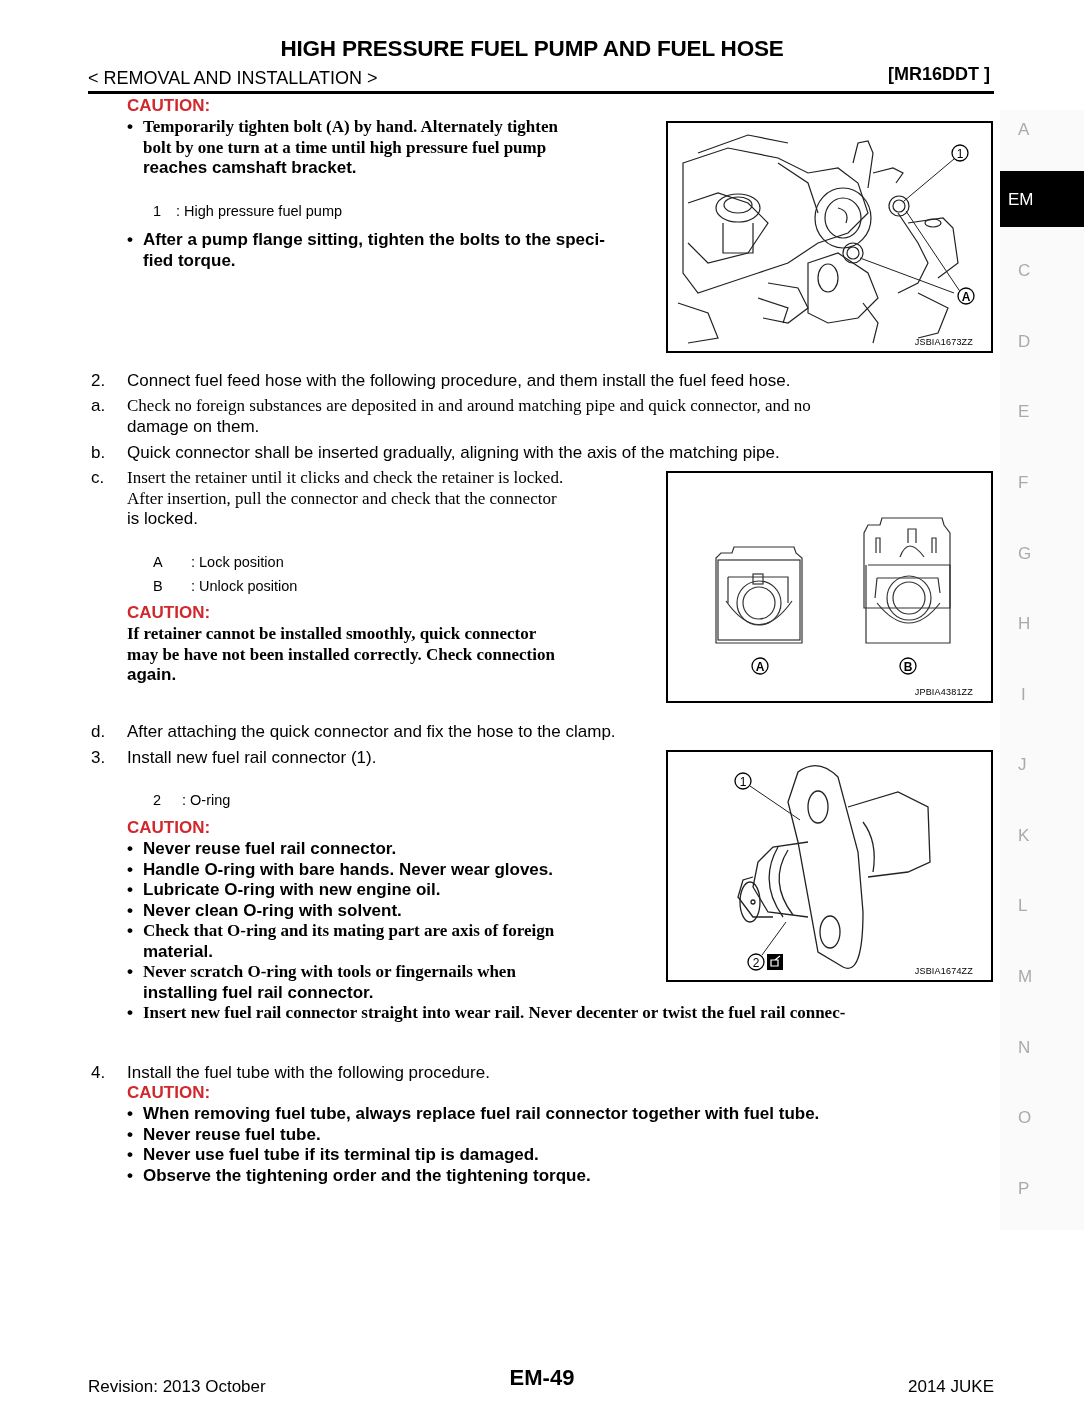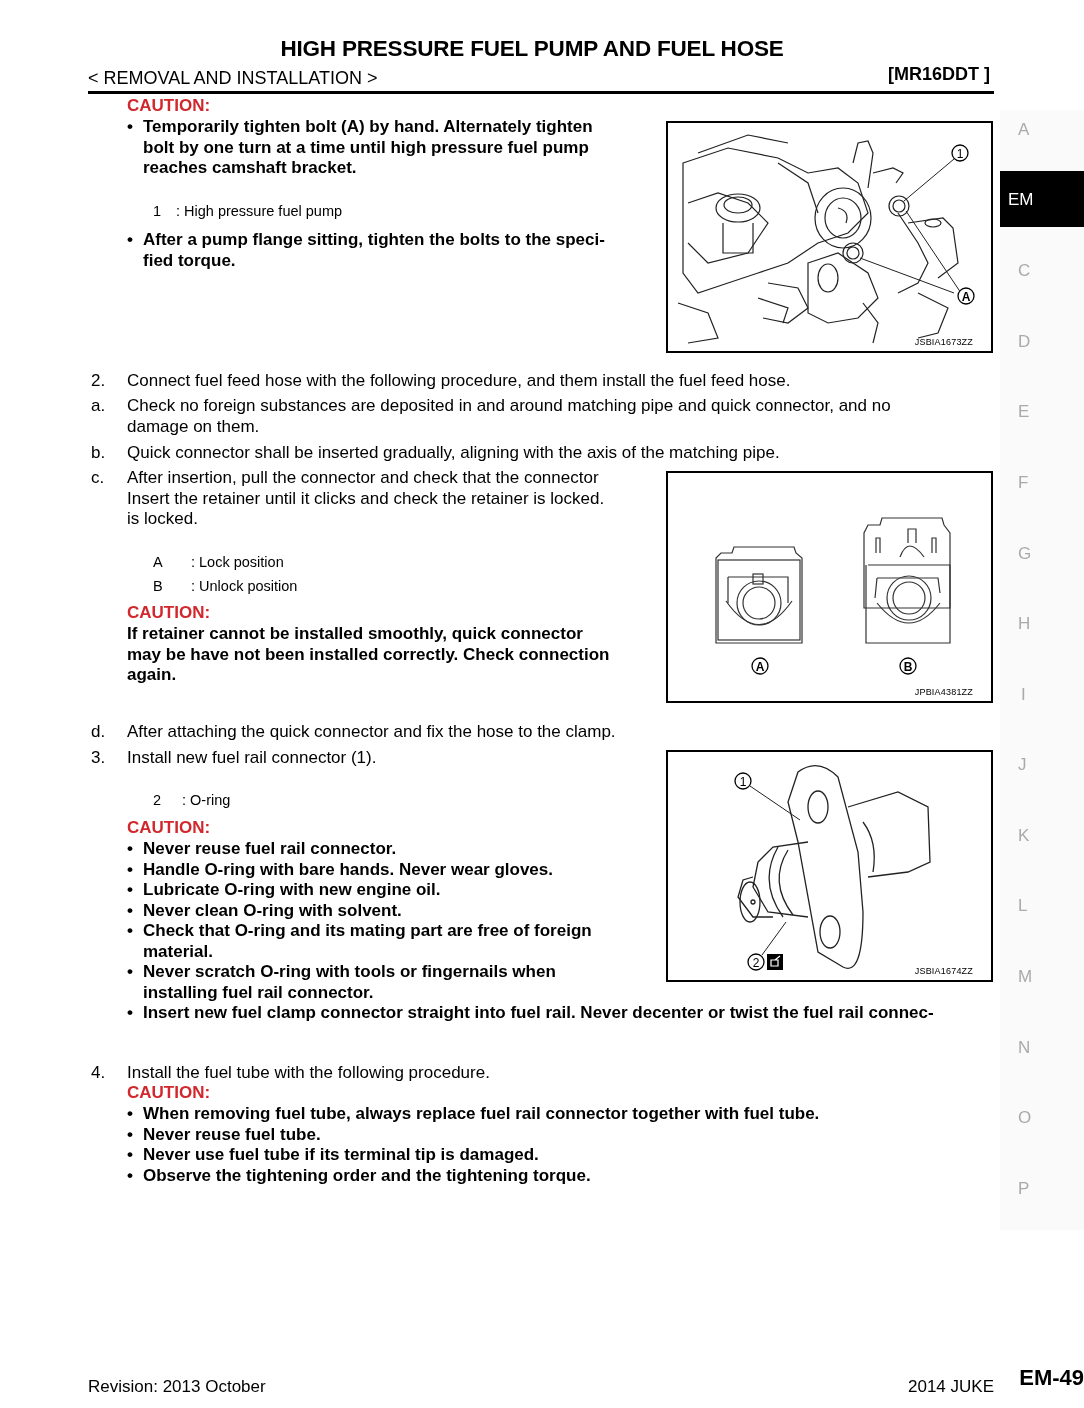--- a/index.html
+++ b/index.html
@@ -8,37 +8,37 @@
 
   .page-title { position: absolute; left: 0; width: 1064px; top: 36px; text-align: center; font-size: 22.5px; font-weight: bold; letter-spacing: -0.2px; }
   .section-label { position: absolute; left: 88px; top: 68px; font-size: 18px; }
   .engine-code { position: absolute; right: 94px; top: 64px; font-size: 18px; font-weight: bold; }
   .header-rule { position: absolute; left: 88px; width: 906px; top: 91px; height: 3px; background: #000; }
 
   .t { position: absolute; font-size: 17px; line-height: 20.5px; }
   .b { font-weight: bold; }
   .red { color: #d0282c; font-weight: bold; font-size: 17px; }
   .small { font-size: 14.5px; }
-  .just { text-align: justify; text-align-last: left; }
+  .just { text-align: justify; text-align-last: left; font-family: Liberation Serif, serif; }
 
   .num { position: absolute; font-size: 17px; line-height: 20.5px; }
   .bullet { position: absolute; font-size: 17px; line-height: 20.5px; font-weight: bold; }
 
   .figure { position: absolute; border: 2px solid #000; background: #fff; }
   .figure svg { position: absolute; left: 0; top: 0; }
   .fig-code { position: absolute; right: 18px; bottom: 4px; font-size: 9px; letter-spacing: 0.2px; }
 
   .side-index { position: absolute; left: 1000px; width: 84px; top: 110px; }
   .side-letter { position: absolute; left: 18px; font-size: 17px; color: #aaaaaa; }
   .side-active { position: absolute; left: 1000px; top: 171px; width: 84px; height: 56px; background: #000; padding-left: 10px; }
   .side-active span { position: absolute; left: 8px; top: 19px; color: #fff; font-size: 17px; }
   .side-strip { position: absolute; left: 1000px; top: 110px; width: 84px; height: 1120px; background: #fafafa; }
 
   .footer-left { position: absolute; left: 88px; top: 1377px; font-size: 17px; }
-  .footer-center { position: absolute; left: 0; width: 1084px; text-align: right; top: 1365px; font-size: 22px; font-weight: bold; }
+  .footer-center { position: absolute; left: 0; width: 1084px; text-align: center; top: 1365px; font-size: 22px; font-weight: bold; }
   .footer-right { position: absolute; right: 90px; top: 1377px; font-size: 17px; }
 </style>
 </head>
 <body>
 
 <div class="page-title">HIGH PRESSURE FUEL PUMP AND FUEL HOSE</div>
 <div class="section-label">&lt; REMOVAL AND INSTALLATION &gt;</div>
 <div class="engine-code">[MR16DDT ]</div>
 <div class="header-rule"></div>
 
@@ -133,22 +133,22 @@
 <div class="t" style="left:127px;top:396px;width:866px">
   <div class="just">Check no foreign substances are deposited in and around matching pipe and quick connector, and no</div>
   <div>damage on them.</div>
 </div>
 
 <div class="num" style="left:91px;top:443px">b.</div>
 <div class="t" style="left:127px;top:443px">Quick connector shall be inserted gradually, aligning with the axis of the matching pipe.</div>
 
 <div class="num" style="left:91px;top:468px">c.</div>
 <div class="t" style="left:127px;top:468px;width:527px">
+  <div class="just">Insert the retainer until it clicks and check the retainer is locked.</div>
   <div class="just">After insertion, pull the connector and check that the connector</div>
-  <div class="just">Insert the retainer until it clicks and check the retainer is locked.</div>
   <div>is locked.</div>
 </div>
 
 <div class="t small" style="left:153px;top:552px">A</div>
 <div class="t small" style="left:191px;top:552px">: Lock position</div>
 <div class="t small" style="left:153px;top:576px">B</div>
 <div class="t small" style="left:191px;top:576px">: Unlock position</div>
 
 <div class="t red" style="left:127px;top:603px">CAUTION:</div>
 <div class="t b" style="left:127px;top:624px;width:527px">
@@ -204,31 +204,31 @@
 <div class="t b" style="left:143px;top:839px">Never reuse fuel rail connector.</div>
 <div class="bullet" style="left:127px;top:860px">•</div>
 <div class="t b" style="left:143px;top:860px">Handle O-ring with bare hands. Never wear gloves.</div>
 <div class="bullet" style="left:127px;top:880px">•</div>
 <div class="t b" style="left:143px;top:880px">Lubricate O-ring with new engine oil.</div>
 <div class="bullet" style="left:127px;top:901px">•</div>
 <div class="t b" style="left:143px;top:901px">Never clean O-ring with solvent.</div>
 
 <div class="bullet" style="left:127px;top:921px">•</div>
 <div class="t b" style="left:143px;top:921px;width:511px">
-  <div class="just">Check that O-ring and its mating part are free of foreign</div>
+  <div class="just">Check that O-ring and its mating part are axis of foreign</div>
   <div>material.</div>
 </div>
 <div class="bullet" style="left:127px;top:962px">•</div>
 <div class="t b" style="left:143px;top:962px;width:511px">
   <div class="just">Never scratch O-ring with tools or fingernails when</div>
   <div>installing fuel rail connector.</div>
 </div>
 <div class="bullet" style="left:127px;top:1003px">•</div>
 <div class="t b" style="left:143px;top:1003px;width:850px">
-  <div class="just">Insert new fuel clamp connector straight into fuel rail. Never decenter or twist the fuel rail connec-</div>
+  <div class="just">Insert new fuel rail connector straight into wear rail. Never decenter or twist the fuel rail connec-</div>
 </div>
 
 <div class="figure" style="left:666px;top:750px;width:327px;height:232px">
   <svg width="323" height="228" viewBox="0 0 323 228">
     <g fill="none" stroke="#222" stroke-width="1.3">
       <path d="M130 20 Q150 5 170 25 L190 100 L195 160 Q195 225 175 215 L150 200 L130 90 L120 50 Z"></path>
       <ellipse cx="150" cy="55" rx="10" ry="16"></ellipse>
       <ellipse cx="162" cy="180" rx="10" ry="16"></ellipse>
       <path d="M180 55 L230 40 L260 55 L262 110 L240 120 L200 125"></path>
       <path d="M195 70 Q210 90 205 120"></path>

